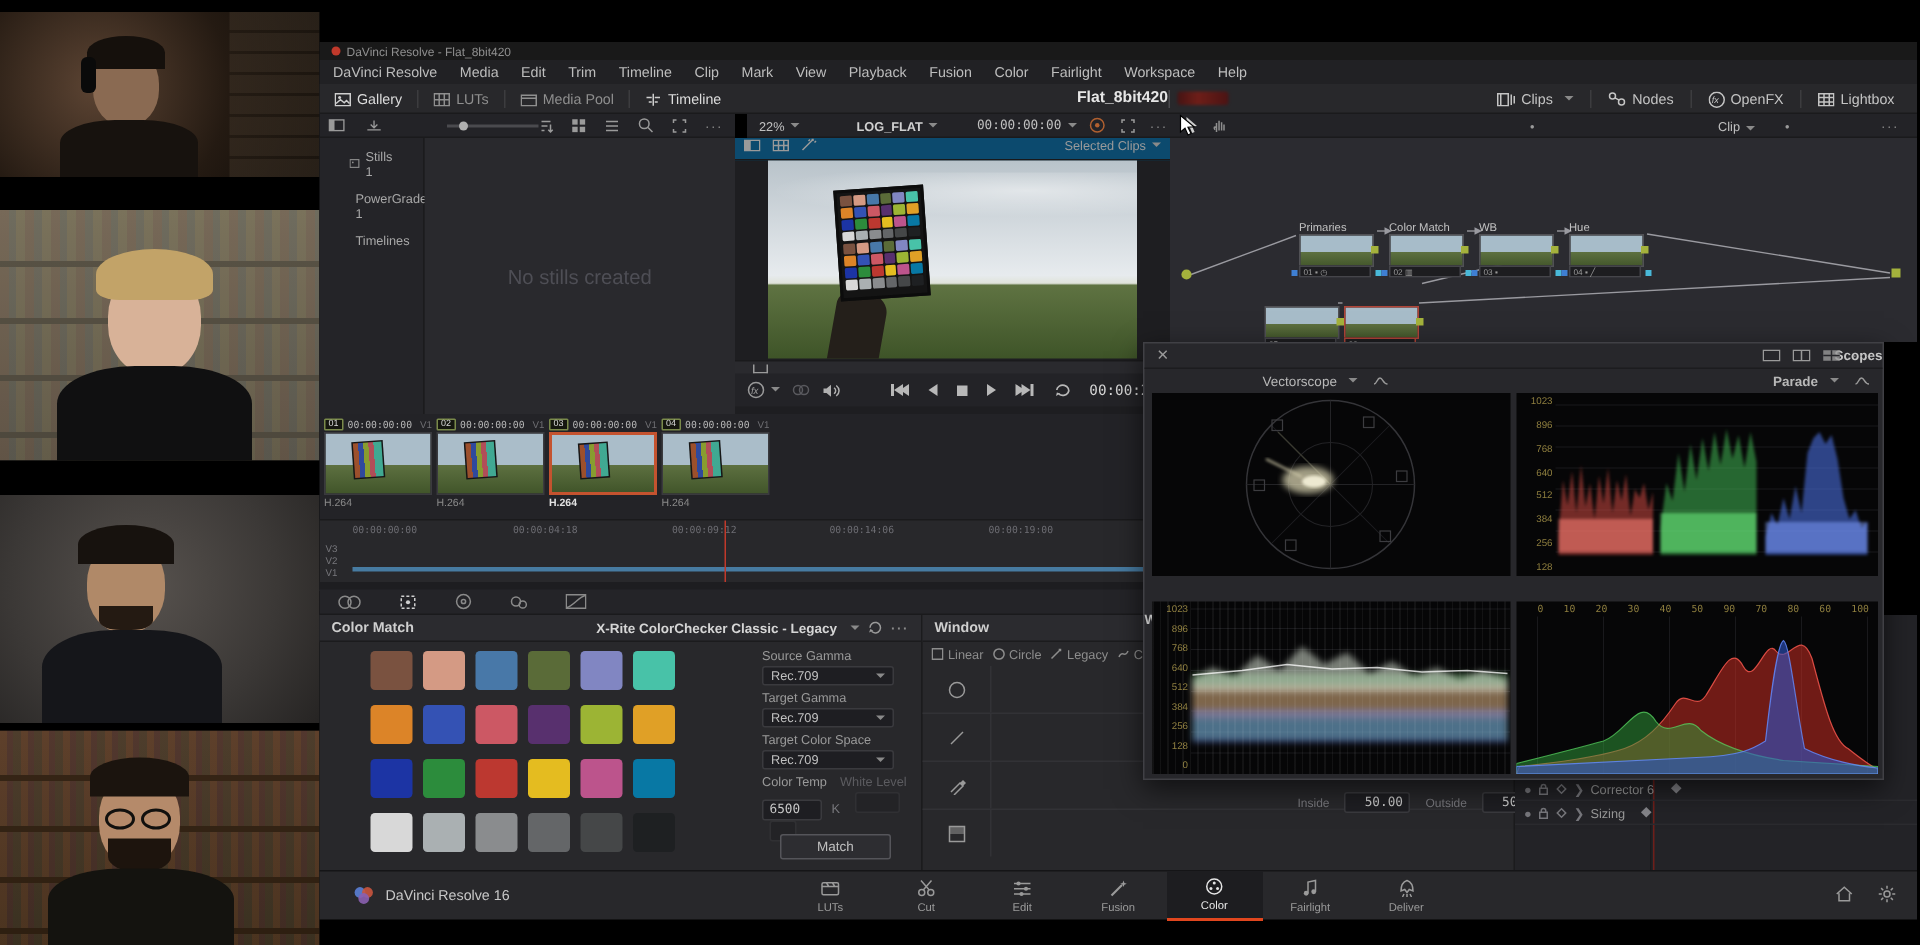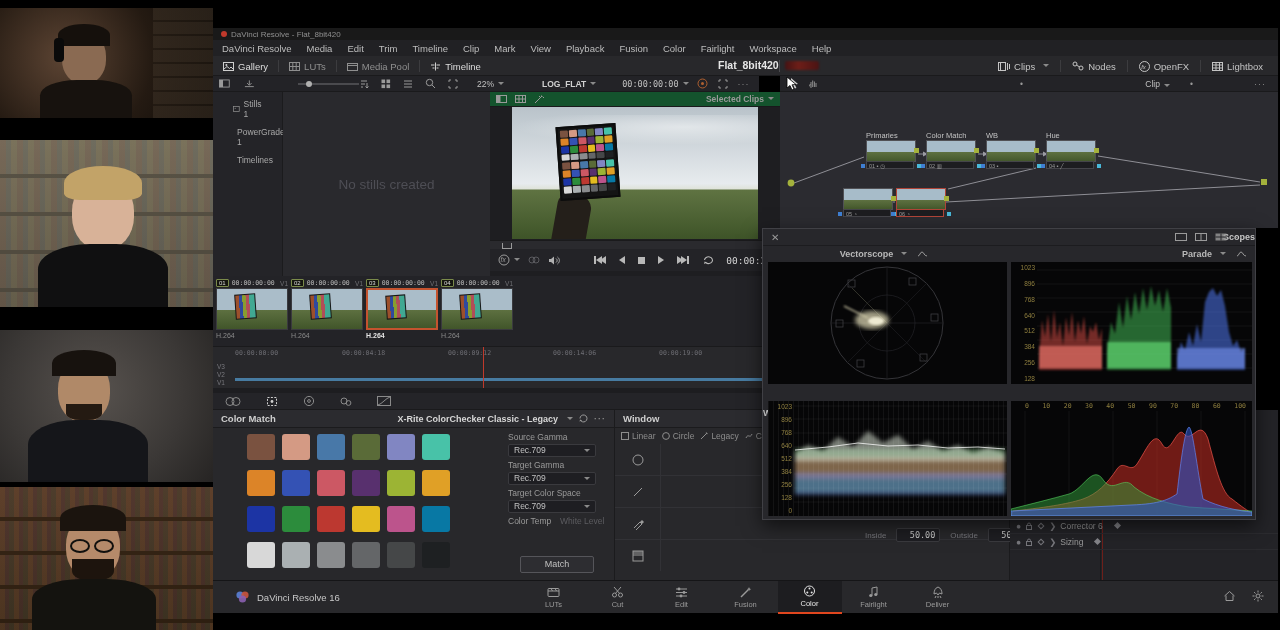--- a/index.html
+++ b/index.html
@@ -30,38 +30,38 @@
   .subbar{background:#232327;border-bottom:1px solid #1a1a1c;box-sizing:border-box;display:flex;align-items:center;font-size:8.5px;color:#9a9a9a;}
   .ico{display:inline-block;}
   .dim{opacity:.65;}
   
   .gallist{left:213px;top:92px;width:70px;height:184px;background:#242428;border-right:1px solid #1b1b1d;box-sizing:border-box;padding-top:3px;}
   .galitem{display:flex;align-items:center;gap:4px;font-size:8.5px;color:#a8a8a8;padding:4px 20px;}
   .galmain{left:283px;top:92px;width:207px;height:184px;background:#29292d;display:flex;align-items:center;justify-content:center;}
   .galempty{font-size:13.5px;color:#4e4e55;}
   
   .viewer{left:490px;top:92px;width:290px;height:184px;background:#1e1e21;}
-  .vhead{height:14px;background:#14532d;border-bottom:1px solid #19191b;display:flex;align-items:center;justify-content:space-between;padding:0 6px;font-size:8.5px;color:#9a9a9a;font-weight:bold;}
+  .vhead{height:14px;background:#0c4a6e;border-bottom:1px solid #19191b;display:flex;align-items:flex-start;justify-content:space-between;padding:0 6px;font-size:8.5px;color:#9a9a9a;}
   .vimg{position:absolute;left:22px;top:15px;width:246px;height:132px;background:linear-gradient(#b9c3ca,#e7ebee 58%,#dfe3da 62%,#5f7342 63%,#3e5428 100%);overflow:hidden;}
   .arm{position:absolute;left:42px;top:88px;width:34px;height:60px;background:#241f1a;border-radius:10px 12px 0 0;transform:rotate(10deg);}
   .checker{position:absolute;left:46px;top:18px;width:60px;height:74px;background:#141414;border:2px solid #0c0c0c;transform:rotate(-4deg);padding:2px;box-sizing:border-box;}
   .checker .grid{display:grid;grid-template-columns:repeat(6,1fr);gap:1px;height:46%;}
   .checker .grid2{margin-top:4%;height:46%;}
   .sw{border-radius:1px;}
   .jog{position:absolute;left:0px;top:148px;width:290px;height:9px;background:#2a2a2e;border-top:1px solid #1a1a1c;}
   .jogmark{position:absolute;left:12px;top:2px;width:8px;height:5px;border:1px solid #9a9a9a;border-top:none;}
   .transport{position:absolute;left:0;top:157px;width:290px;height:22px;background:#232327;display:flex;align-items:center;padding:0 8px;box-sizing:border-box;gap:8px;}
   .tbtns{display:flex;gap:13px;align-items:center;margin-left:26px;}
   .tri{width:0;height:0;border:4px solid transparent;}
   .tri.r{border-left:6px solid #b8b8b8;border-right:none;}
   .tri.l{border-right:6px solid #b8b8b8;border-left:none;}
   .stopsq{width:7px;height:7px;background:#b8b8b8;}
   
   .nodegraph{left:780px;top:92px;width:498px;height:136px;background:#2b2b30;overflow:hidden;}
-  .node{position:absolute;width:50px;height:30px;}
+  .node{position:absolute;width:50px;height:30px;margin-top:16px;}
   .node .lbl{position:absolute;top:-9px;left:0;width:100%;text-align:left;font-size:7.5px;color:#c2c2c2;white-space:nowrap;}
   .node .thumb{position:absolute;top:0;left:0;width:48px;height:20px;background:linear-gradient(#a7bcc9 55%,#5d7040 56%,#44582c);border:1px solid #515155;}
   .node .bar{position:absolute;top:21px;left:0;width:48px;height:8px;background:#1d1d20;border:1px solid #45454a;font-size:5.5px;color:#9a9a9a;line-height:8px;padding-left:2px;box-sizing:border-box;}
   .node.sel .thumb,.node.sel .bar{border-color:#b04538;}
   .cdot{position:absolute;width:5px;height:5px;background:#a4b23c;}
   .bdot{position:absolute;width:4px;height:4px;background:#3f7fd2;}
   
   .scopes{left:762px;top:228px;width:494px;height:292px;background:#27272b;border:1px solid #404045;box-sizing:border-box;box-shadow:0 6px 18px rgba(0,0,0,.6);z-index:6;}
   .schead{height:16px;display:flex;align-items:center;font-size:9px;color:#c6c6c6;border-bottom:1px solid #1c1c1f;position:relative;}
   .sctitle{position:absolute;left:0;right:0;text-align:right;font-weight:bold;}
@@ -290,21 +290,21 @@
           <circle cx="4.5" cy="4.5" r="3.2" fill="none" stroke="#9a9a9a"></circle>
           <path d="M7,7 L10,10" stroke="#9a9a9a"></path>
         </svg>
       <svg class="ico" width="10" height="10" viewBox="0 0 10 10">
           <path d="M1,3 V1 H3 M7,1 H9 V3 M9,7 V9 H7 M3,9 H1 V7" stroke="#9a9a9a" fill="none"></path>
         </svg>
       <span class="dots3">···</span>
     </div>
   </div>
 
-  <div class="abs subbar" style="left:469px;top:76px;width:290px;height:16px;">
+  <div class="abs subbar" style="left:498px;top:76px;width:290px;height:16px;">
     <span style="margin-left:8px;color:#c0c0c0;">22%</span>
       <span class="car"></span>
     <span style="margin-left:38px;color:#d0d0d0;font-weight:bold;">LOG_FLAT</span>
       <span class="car"></span>
     <span class="mono" style="margin-left:26px;color:#c0c0c0;">00:00:00:00</span>
       <span class="car"></span>
     <svg class="ico" style="margin-left:8px;" width="11" height="11" viewBox="0 0 11 11">
         <circle cx="5.5" cy="5.5" r="4.5" fill="none" stroke="#b06030"></circle>
         <circle cx="5.5" cy="5.5" r="1.5" fill="#b06030"></circle>
       </svg>
@@ -686,20 +686,26 @@
         <span>Rec.709</span>
         <span class="car"></span>
       </div>
     <div class="cmfield" style="left:295px;top:78px;">Target Color Space</div>
     <div class="cmfield dd" style="left:295px;top:90px;">
         <span>Rec.709</span>
         <span class="car"></span>
       </div>
     <div class="cmfield" style="left:295px;top:106px;">Color Temp</div>
     <div class="cmfield" style="left:347px;top:106px;color:#5c5c60;">White Level</div>
+    <div class="cmfield" style="left:295px;top:118px;">
+      <span class="valbox mono" style="width:30px;">6500</span>
+      <span style="margin-left:4px;color:#77777c;">K</span>
+      <span class="valbox" style="width:20px;margin-left:8px;opacity:.45;"></span>
+      <span class="valbox" style="width:8px;margin-left:5px;opacity:.45;"></span>
+    </div>
     <div class="matchbtn">Match</div>
   </div>
 
   <div class="abs winpanel">
     <div class="phead">
       <span>Window</span>
     </div>
     <div class="shapebtns">
       <span style="display:flex;align-items:center;gap:3px;">
         <svg class="ico" width="8" height="8" viewBox="0 0 8 8">
@@ -809,21 +815,21 @@
           </svg>
         <svg width="12" height="8" viewBox="0 0 12 8">
             <rect x="0.5" y="0.5" width="11" height="7" fill="#9a9a9a" opacity=".8"></rect>
             <path d="M6,0.5 V7.5 M0.5,4 H11.5" stroke="#27272b"></path>
           </svg>
         <span class="dots3">···</span>
       </span>
     </div>
     <div class="scsub">
       <div class="schalf" style="justify-content:center;gap:4px;">
-        <span style="font-weight:bold;">Vectorscope</span>
+        <span style="font-weight:normal;">Vectorscope</span>
           <span class="car"></span>
         <svg width="11" height="8" viewBox="0 0 11 8" style="margin-left:6px;">
             <path d="M1,6 C3,6 3,2 5,2 C7,2 7,6 10,6" stroke="#9a9a9a" fill="none"></path>
           </svg>
       </div>
       <div class="schalf" style="justify-content:flex-end;gap:4px;padding-right:8px;">
         <span style="font-weight:bold;">Parade</span>
           <span class="car"></span>
         <svg width="11" height="8" viewBox="0 0 11 8" style="margin-left:6px;">
             <path d="M1,6 C3,6 3,2 5,2 C7,2 7,6 10,6" stroke="#9a9a9a" fill="none"></path>

